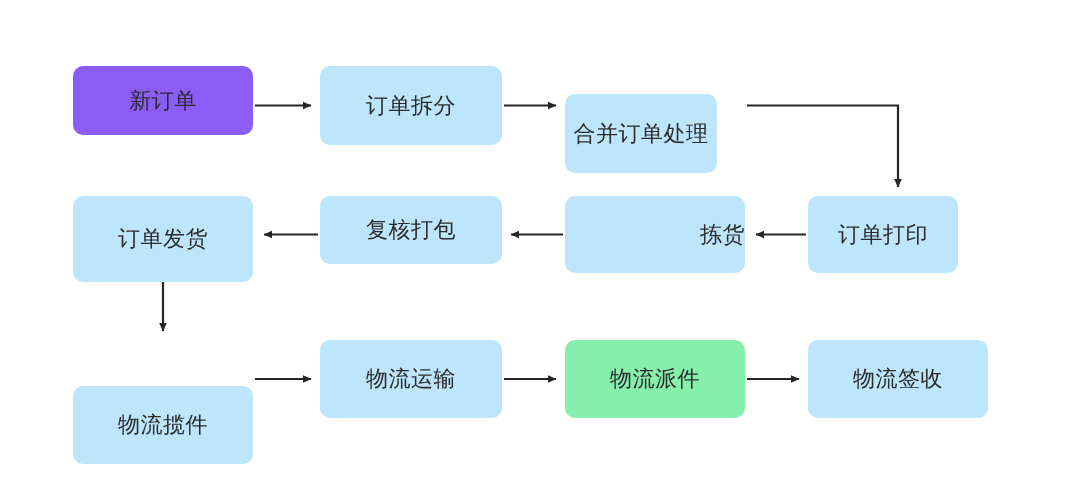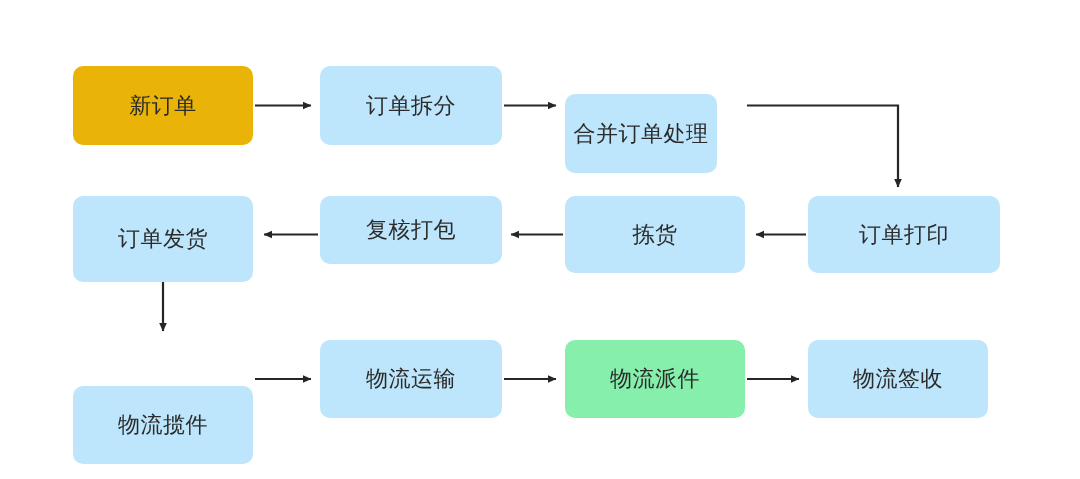--- a/index.html
+++ b/index.html
@@ -74,37 +74,37 @@
       <line x1="163" y1="275" x2="163" y2="331" marker-end="url(#arrow-d)"></line>
 
       <line x1="255" y1="379" x2="311" y2="379" marker-end="url(#arrow-r)"></line>
 
       <line x1="504" y1="379" x2="556" y2="379" marker-end="url(#arrow-r)"></line>
 
       <line x1="747" y1="379" x2="799" y2="379" marker-end="url(#arrow-r)"></line>
     </g>
   </svg>
 
-  <div class="node" style="left: 73px; top: 66px; width: 180px; height: 79px; background: #eab308; color: rgb(43, 43, 43);">
+  <div class="node" style="left: 73px; top: 66px; width: 180px; height: 69px; background: #8b5cf6; color: rgb(43, 43, 43);">
       <span>新订单</span>
     </div>
 
   <div class="node" style="left: 320px; top: 66px; width: 182px; height: 79px; background: rgb(189, 229, 251); color: rgb(43, 43, 43);">
       <span>订单拆分</span>
     </div>
 
   <div class="node" style="left: 565px; top: 66px; width: 152px; height: 79px; background: rgb(189, 229, 251); color: rgb(43, 43, 43); margin-top: 28px;">
       <span>合并订单处理</span>
     </div>
 
-  <div class="node" style="left: 808px; top: 196px; width: 192px; height: 77px; background: rgb(189, 229, 251); color: rgb(43, 43, 43);">
+  <div class="node" style="left: 808px; top: 196px; width: 150px; height: 77px; background: rgb(189, 229, 251); color: rgb(43, 43, 43);">
       <span>订单打印</span>
     </div>
 
-  <div class="node" style="left: 565px; top: 196px; width: 180px; height: 77px; background: rgb(189, 229, 251); color: rgb(43, 43, 43);">
+  <div class="node" style="left: 565px; top: 196px; width: 180px; height: 77px; background: rgb(189, 229, 251); color: rgb(43, 43, 43); justify-content: flex-end;">
       <span>拣货</span>
     </div>
 
   <div class="node" style="left: 320px; top: 196px; width: 182px; height: 68px; background: rgb(189, 229, 251); color: rgb(43, 43, 43);">
       <span>复核打包</span>
     </div>
 
   <div class="node" style="left: 73px; top: 196px; width: 180px; height: 86px; background: rgb(189, 229, 251); color: rgb(43, 43, 43);">
       <span>订单发货</span>
     </div>

